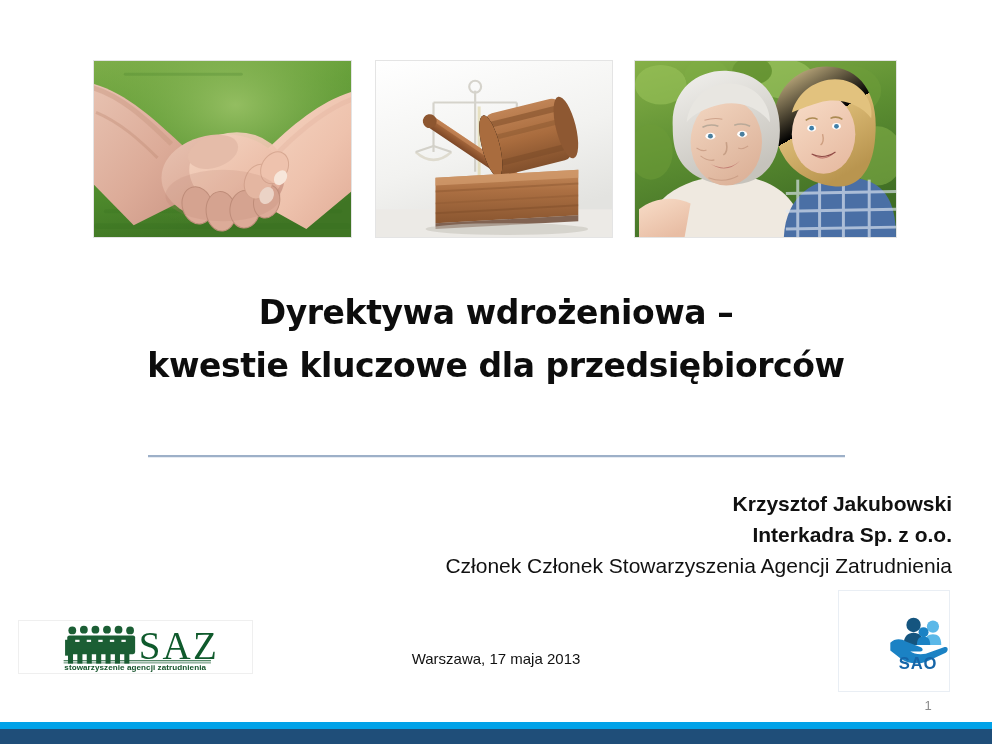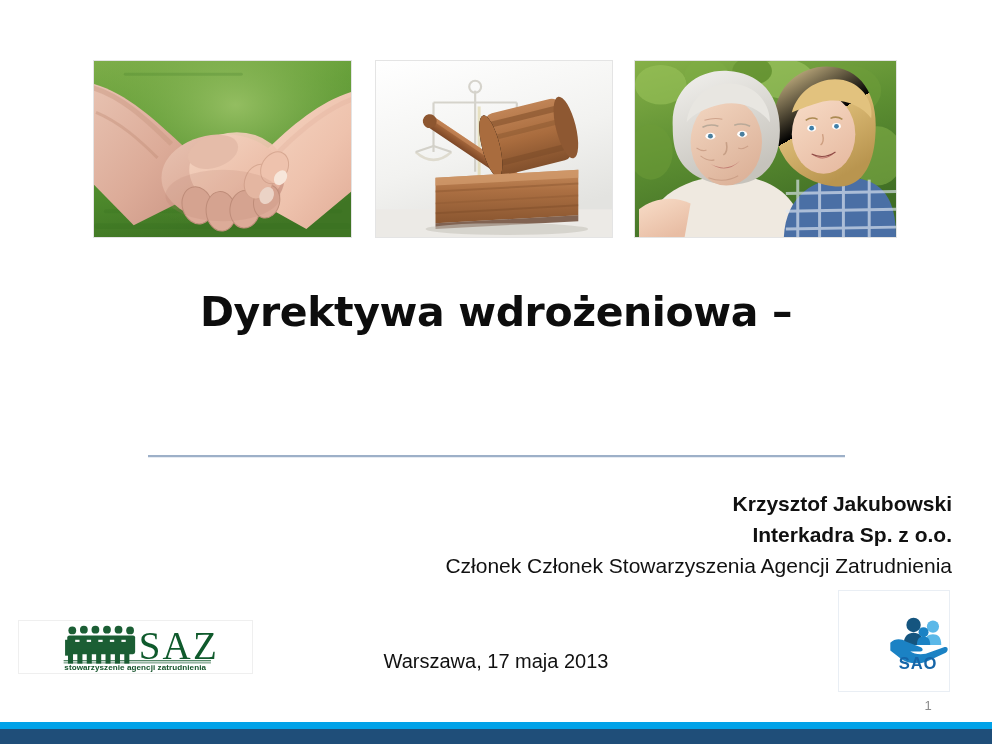--- a/index.html
+++ b/index.html
@@ -47,21 +47,21 @@
   .title-block {
     position: absolute;
     top: 286px;
     left: 40px;
     width: 912px;
     text-align: center;
   }
   .title-line {
     font-family: "DejaVu Sans", sans-serif;
     font-weight: bold;
-    font-size: 41px;
+    font-size: 33px;
     line-height: 53px;
     color: #0d0d0d;
     letter-spacing: -0.4px;
     white-space: nowrap;
   }
 
   
   .divider {
     position: absolute;
     top: 455px;
@@ -95,21 +95,21 @@
   }
   .sub-line.bold { font-weight: bold; }
 
   
   .date-line {
     position: absolute;
     top: 650px;
     left: 40px;
     width: 912px;
     text-align: center;
-    font-size: 20px;
+    font-size: 15px;
     color: #111111;
     white-space: nowrap;
   }
 
   
   .saz-logo {
     position: absolute;
     left: 18px;
     top: 620px;
     width: 235px;
@@ -402,20 +402,21 @@
 
         <path d="M146 118 C 128 128 100 132 72 130 C 58 129 46 132 40 140 L 44 178 L 160 178 Z" fill="#efe9e0" opacity="0.0"></path>
         <path d="M4 150 C 18 138 40 136 56 144 L 50 178 L 4 178 Z" fill="url(#skinYoung3)"></path>
       </svg>
     </div>
 
   </div>
 
   <div class="title-block">
     <div class="title-line">Dyrektywa wdrożeniowa –</div>
+    <div class="title-line">kwestie kluczowe dla przedsiębiorców</div>
   </div>
 
   <div class="divider"></div>
 
   <div class="subtitle-block">
     <div class="sub-line bold">Krzysztof  Jakubowski</div>
     <div class="sub-line bold">Interkadra Sp. z o.o.</div>
     <div class="sub-line">Członek  Członek Stowarzyszenia Agencji Zatrudnienia</div>
   </div>
 

